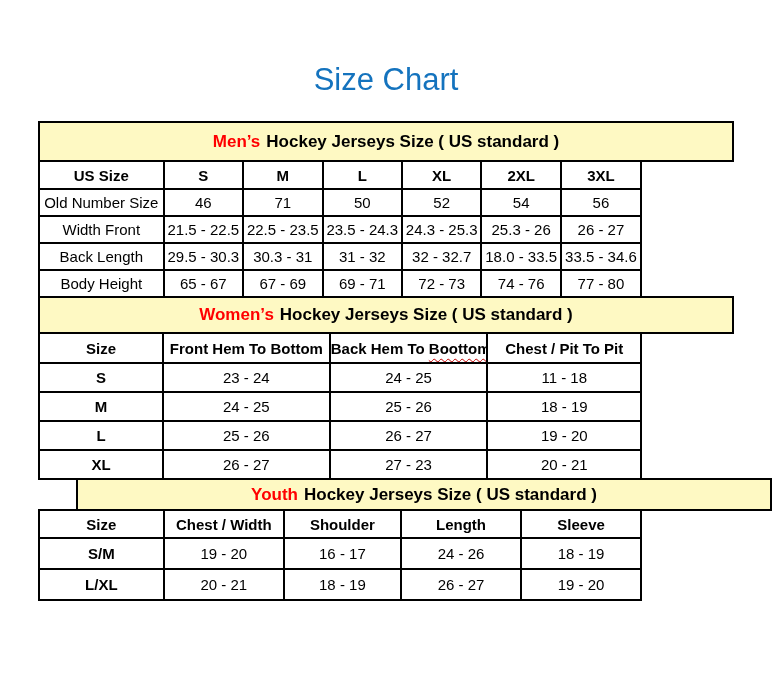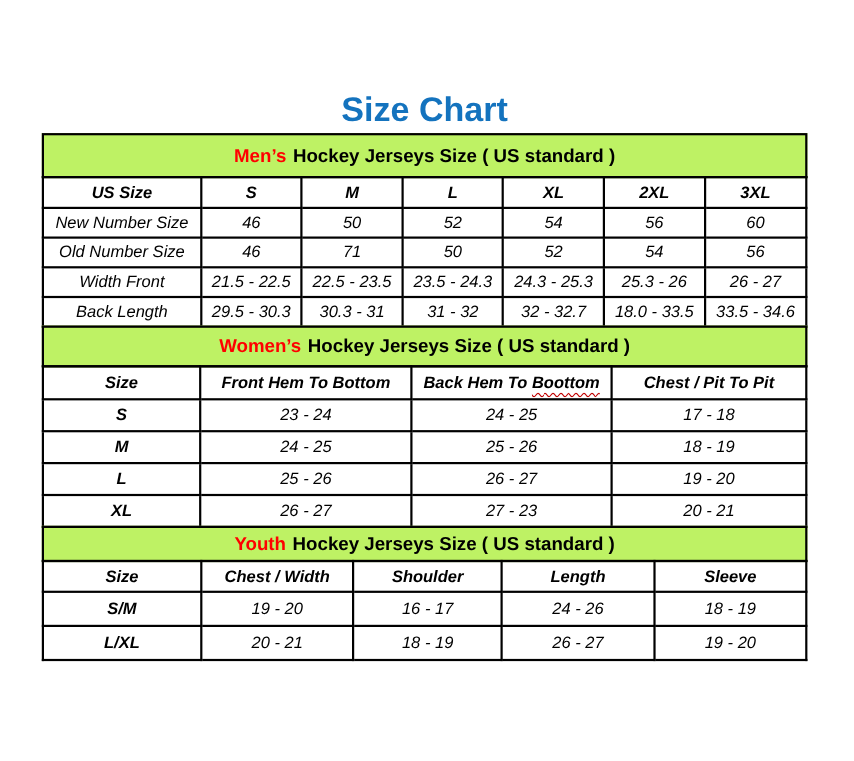--- a/index.html
+++ b/index.html
@@ -16,55 +16,53 @@
     width: 776px;
     height: 692px;
   }
   .page-title {
     position: absolute;
     top: 62px;
     left: 38px;
     width: 696px;
     text-align: center;
     font-size: 31px;
-    font-weight: bold;
+    font-weight: normal;
     color: #1473BE;
     letter-spacing: 0px;
-    margin-top: 20px;
   }
   .chart {
     position: absolute;
     top: 121px;
     left: 38px;
     width: 696px;
   }
   .band {
     box-sizing: border-box;
     width: 696px;
     border: 2px solid #000;
-    background: #bef264;
+    background: #fef9c3;
     display: flex;
     align-items: center;
     justify-content: center;
     font-weight: bold;
     font-size: 17px;
     color: #000;
     margin-top: -2px;
   }
   .band:first-child { margin-top: 0; }
   .band-men   { height: 41px; }
   .band-women { height: 38px; }
-  .band-youth { height: 33px; }
+  .band-youth { height: 33px; margin-left: 38px; }
   .band .hl { color: #FF0000; margin-right: 6px; }
   table.size-table {
-    width: 696px;
+    width: 604px;
     border-collapse: collapse;
     table-layout: fixed;
     margin-top: -2px;
-    font-style: italic;
   }
   table.size-table th,
   table.size-table td {
     border: 2px solid #000;
     text-align: center;
     vertical-align: middle;
     padding: 0;
     font-size: 15px;
     color: #000;
     overflow: hidden;
@@ -118,29 +116,20 @@
             <th>S</th>
             <th>M</th>
             <th>L</th>
             <th>XL</th>
             <th>2XL</th>
             <th>3XL</th>
           </tr>
         </thead>
       <tbody>
           <tr>
-            <td class="row-label">New Number Size</td>
-            <td>46</td>
-            <td>50</td>
-            <td>52</td>
-            <td>54</td>
-            <td>56</td>
-            <td>60</td>
-          </tr>
-          <tr>
             <td class="row-label">Old Number Size</td>
             <td>46</td>
             <td>71</td>
             <td>50</td>
             <td>52</td>
             <td>54</td>
             <td>56</td>
           </tr>
           <tr>
             <td class="row-label">Width Front</td>
@@ -152,20 +141,29 @@
             <td>26 - 27</td>
           </tr>
           <tr>
             <td class="row-label">Back Length</td>
             <td>29.5 - 30.3</td>
             <td>30.3 - 31</td>
             <td>31 - 32</td>
             <td>32 - 32.7</td>
             <td>18.0 - 33.5</td>
             <td>33.5 - 34.6</td>
+          </tr>
+          <tr>
+            <td class="row-label">Body Height</td>
+            <td>65 - 67</td>
+            <td>67 - 69</td>
+            <td>69 - 71</td>
+            <td>72 - 73</td>
+            <td>74 - 76</td>
+            <td>77 - 80</td>
           </tr>
         </tbody>
     </table>
 
     <div class="band band-women">
       <span class="hl">Women’s</span>
       <span>Hockey Jerseys Size ( US standard )</span>
     </div>
     <table class="size-table women">
       <colgroup>
@@ -180,21 +178,21 @@
             <th>Front Hem To Bottom</th>
             <th><span>Back Hem To </span><span class="squiggle">Boottom</span></th>
             <th>Chest / Pit To Pit</th>
           </tr>
         </thead>
       <tbody>
           <tr>
             <td class="row-label">S</td>
             <td>23 - 24</td>
             <td>24 - 25</td>
-            <td>17 - 18</td>
+            <td>11 - 18</td>
           </tr>
           <tr>
             <td class="row-label">M</td>
             <td>24 - 25</td>
             <td>25 - 26</td>
             <td>18 - 19</td>
           </tr>
           <tr>
             <td class="row-label">L</td>
             <td>25 - 26</td>

